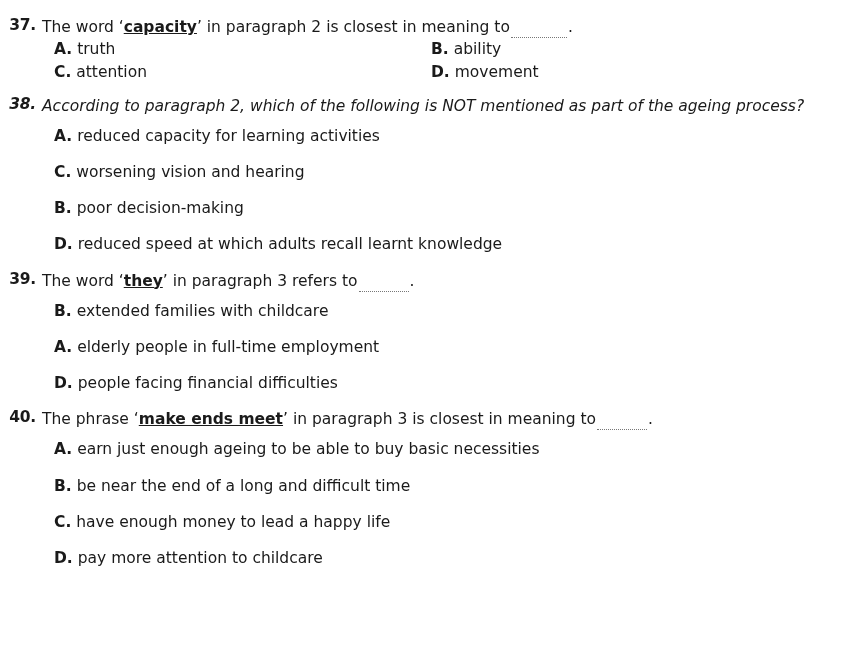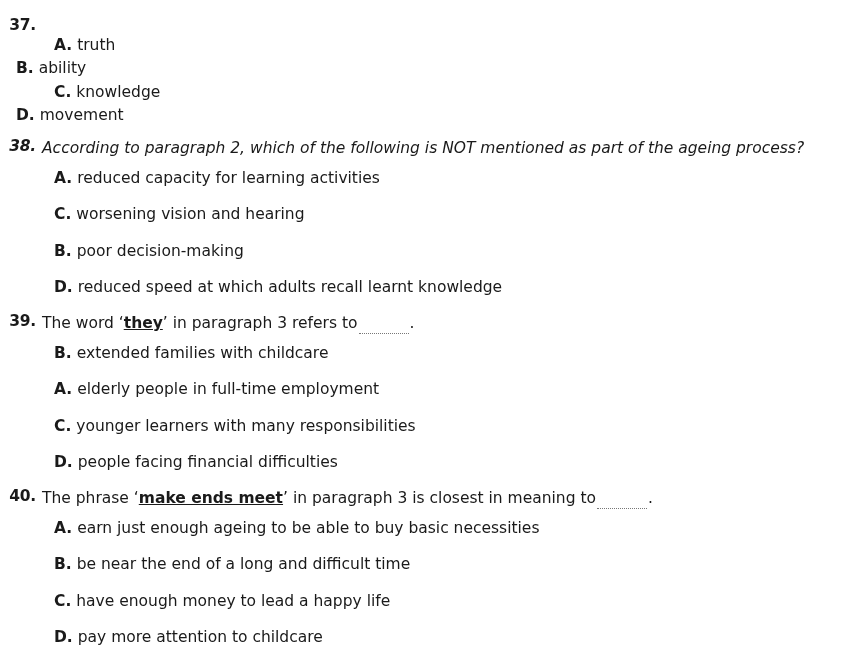--- a/index.html
+++ b/index.html
@@ -54,21 +54,20 @@
     height: 11px;
     margin: 0 1px;
   }
   .blank.short { width: 50px; }
   .options {
     margin: 0;
     padding: 0;
   }
   .opt-row {
     display: flex;
-    flex-direction: column;
   }
   .opt {
     font-size: 15.5px;
     line-height: 1.5;
   }
   .opt-letter {
     font-weight: bold;
     margin-right: 5px;
   }
   
@@ -95,33 +94,36 @@
   .q40-opts { margin-top: 8px; }
   .q40-opts .opt { margin-bottom: 13px; }
 </style>
 </head>
 <body>
 
 <div class="page">
 
   <div class="question q37">
     <div class="q-num">37.</div>
+    <div class="q-stem">
+      <span>The word ‘</span><b>capacity</b><span>’ in paragraph 2 is closest in meaning to</span><span class="blank"></span><span>.</span>
+    </div>
   </div>
   <div class="options two-col">
     <div class="opt-row">
       <div class="opt">
         <span class="opt-letter">A.</span><span>truth</span>
       </div>
       <div class="opt">
         <span class="opt-letter">B.</span><span>ability</span>
       </div>
     </div>
     <div class="opt-row">
       <div class="opt">
-        <span class="opt-letter">C.</span><span>knowledge</span>
+        <span class="opt-letter">C.</span><span>attention</span>
       </div>
       <div class="opt">
         <span class="opt-letter">D.</span><span>movement</span>
       </div>
     </div>
   </div>
 
   <div class="question q38">
     <div class="q-num">38.</div>
     <div class="q-stem">According to paragraph 2, which of the following is NOT mentioned as part of the ageing process?</div>
@@ -148,23 +150,20 @@
     </div>
   </div>
   <div class="options stacked q39-opts">
     <div class="opt">
       <span class="opt-letter">B.</span><span>extended families with childcare</span>
     </div>
     <div class="opt">
       <span class="opt-letter">A.</span><span>elderly people in full-time employment</span>
     </div>
     <div class="opt">
-      <span class="opt-letter">C.</span><span>younger learners with many responsibilities</span>
-    </div>
-    <div class="opt">
       <span class="opt-letter">D.</span><span>people facing financial difficulties</span>
     </div>
   </div>
 
   <div class="question q40">
     <div class="q-num">40.</div>
     <div class="q-stem">
       <span>The phrase ‘</span><b>make ends meet</b><span>’ in paragraph 3 is closest in meaning to</span><span class="blank short"></span><span>.</span>
     </div>
   </div>

